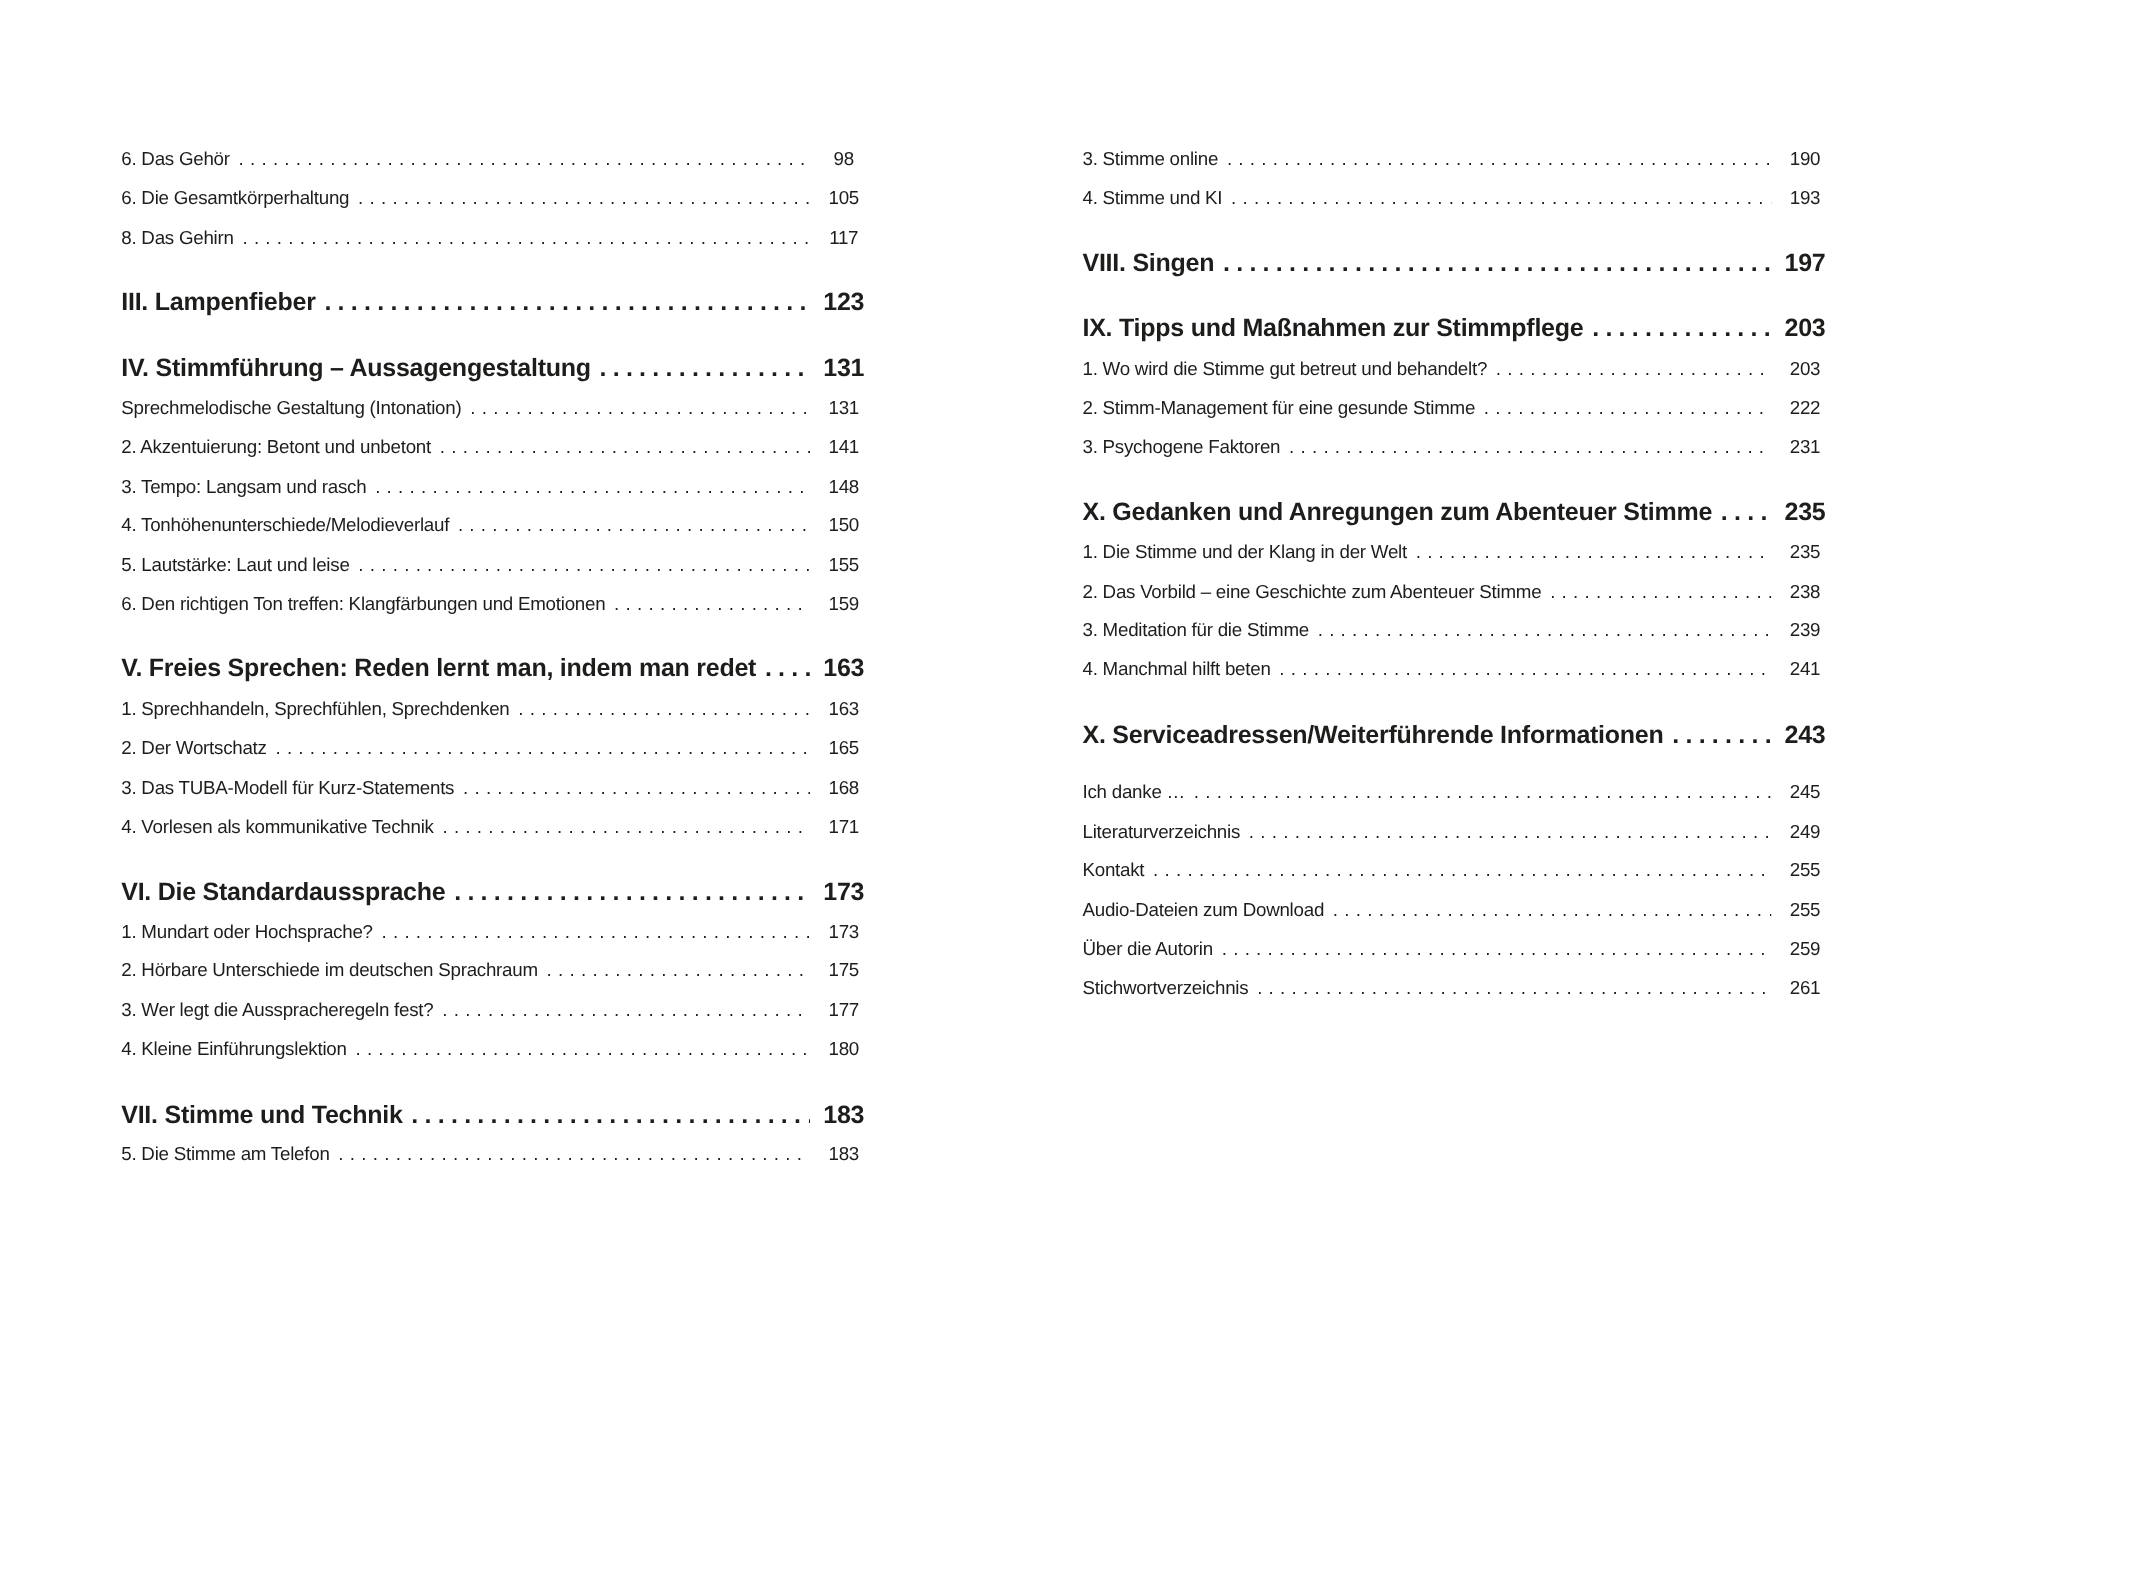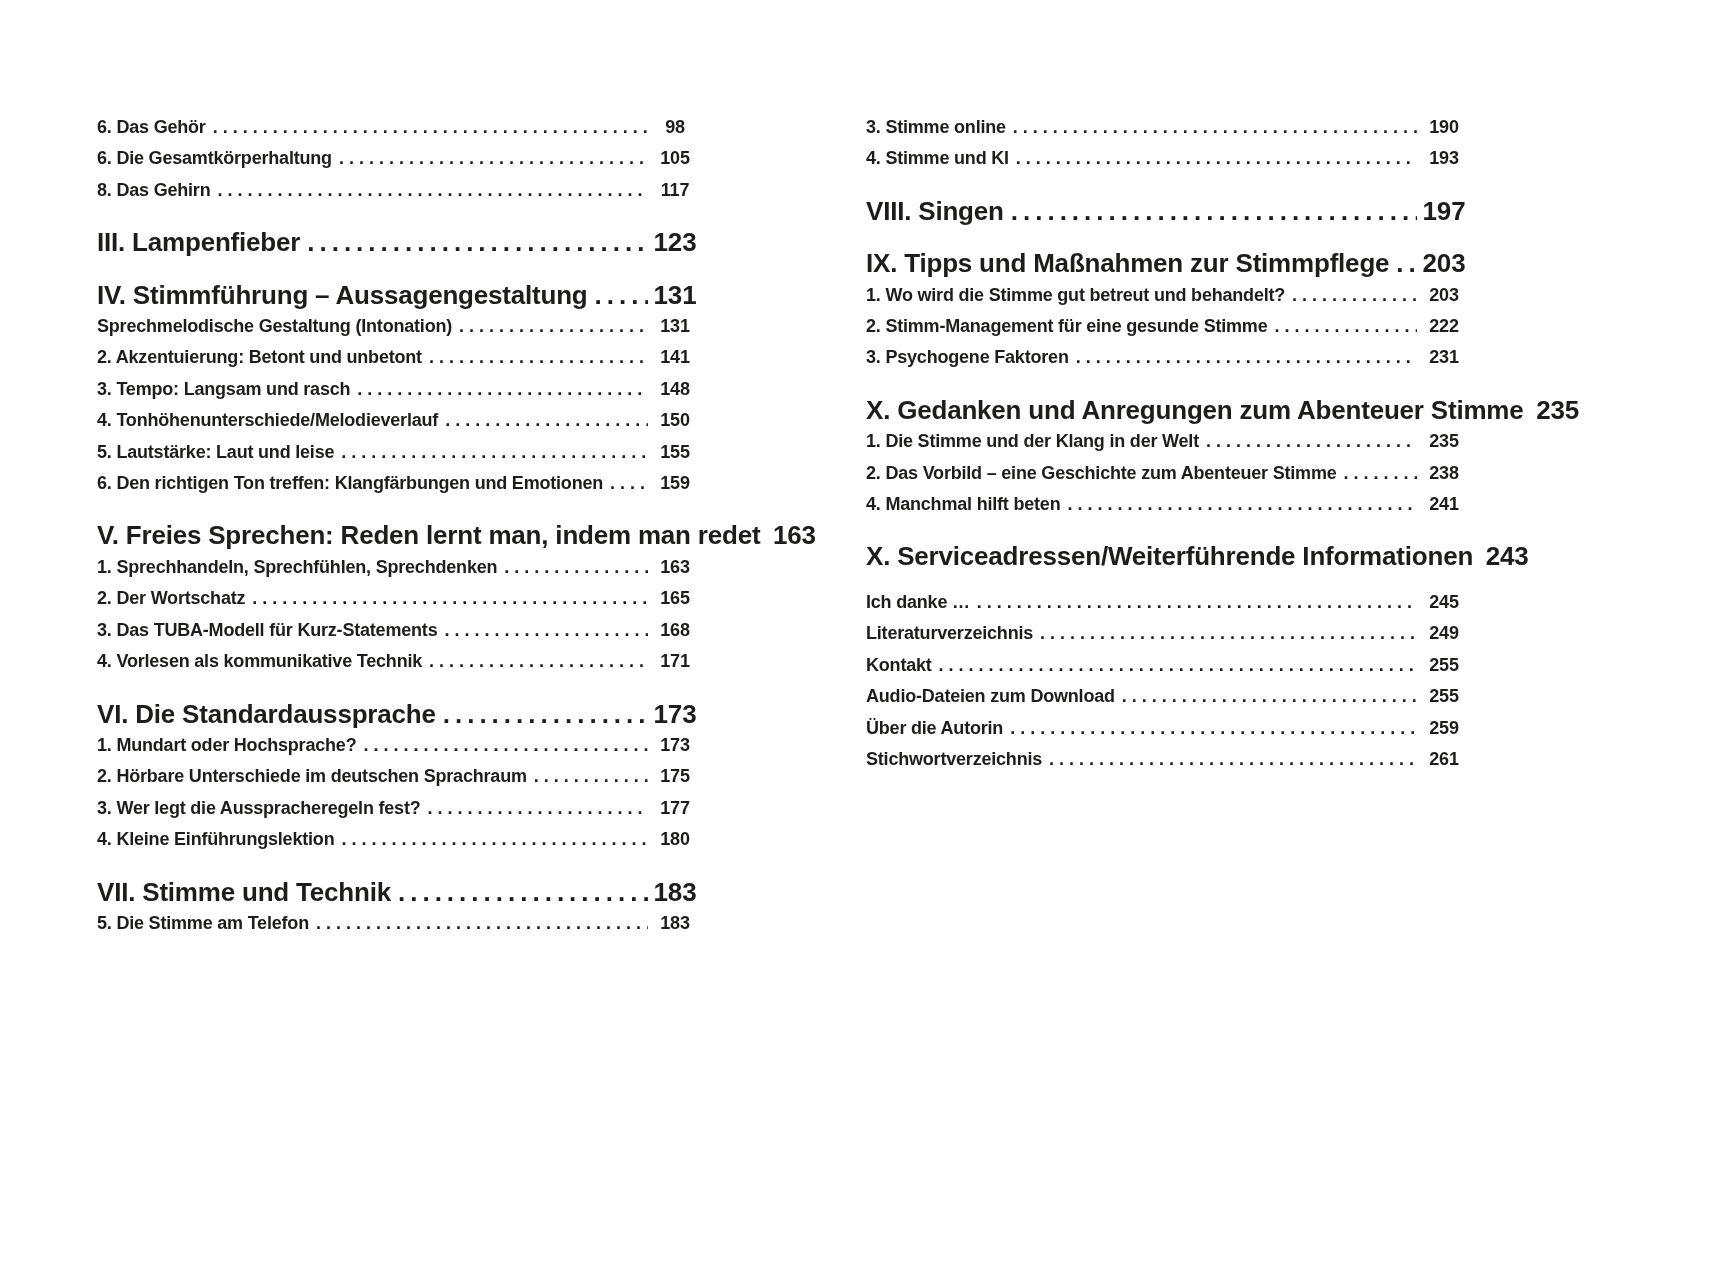--- a/index.html
+++ b/index.html
@@ -14,27 +14,26 @@
   .spread {
     display: flex;
     padding: 112px 0 0 97px;
   }
   .col { width: 601px; flex: 0 0 auto; }
   .col.right { margin-left: 168px; }
   .toc-entry {
     display: flex;
     align-items: baseline;
     line-height: 31.4px;
-    font-size: 18px;
+    font-size: 15px;
     letter-spacing: -0.2px;
-    font-weight: bold;
   }
   .toc-entry.heading {
     font-weight: bold;
-    font-size: 26px;
+    font-size: 20px;
     margin-top: 21px;
   }
   .toc-entry.gap { margin-top: 14px; }
   .label { white-space: nowrap; flex: 0 0 auto; }
   .dots {
     flex: 1 1 auto;
     overflow: hidden;
     white-space: nowrap;
     margin: 0 4px 0 7px;
     min-width: 0;
@@ -215,20 +214,25 @@
         <span class="label">1. Die Stimme und der Klang in der Welt</span>
         <span class="dots"></span>
         <span class="page">235</span>
       </div>
       <div class="toc-entry">
         <span class="label">2. Das Vorbild – eine Geschichte zum Abenteuer Stimme</span>
         <span class="dots"></span>
         <span class="page">238</span>
       </div>
       <div class="toc-entry">
+        <span class="label">3. Meditation für die Stimme</span>
+        <span class="dots"></span>
+        <span class="page">239</span>
+      </div>
+      <div class="toc-entry">
         <span class="label">4. Manchmal hilft beten</span>
         <span class="dots"></span>
         <span class="page">241</span>
       </div>
       <div class="toc-entry heading">
         <span class="label">X. Serviceadressen/Weiterführende Informationen</span>
         <span class="dots"></span>
         <span class="page">243</span>
       </div>
       <div class="toc-entry gap">

